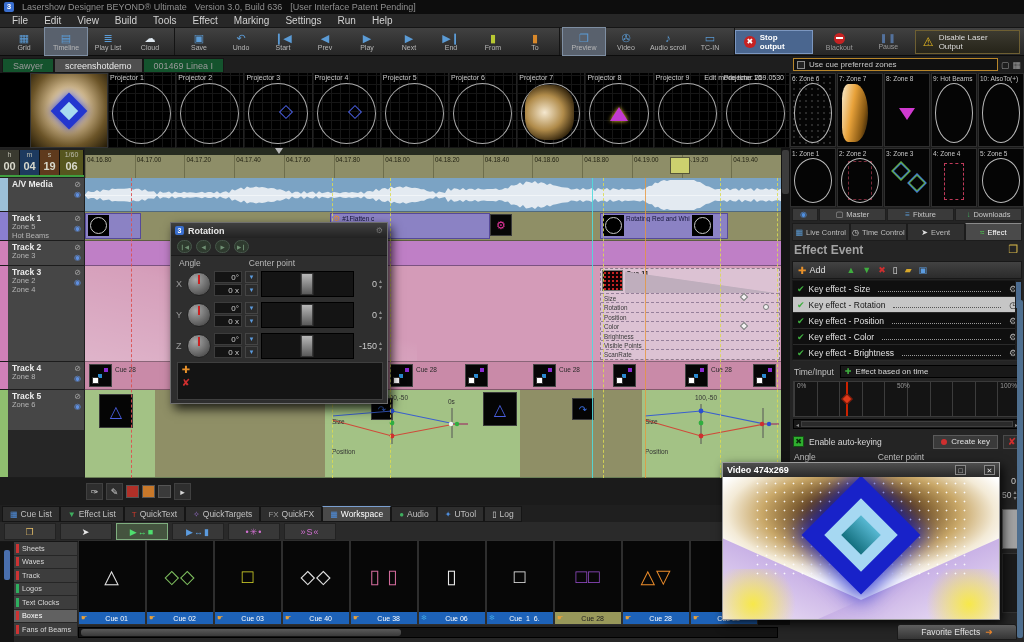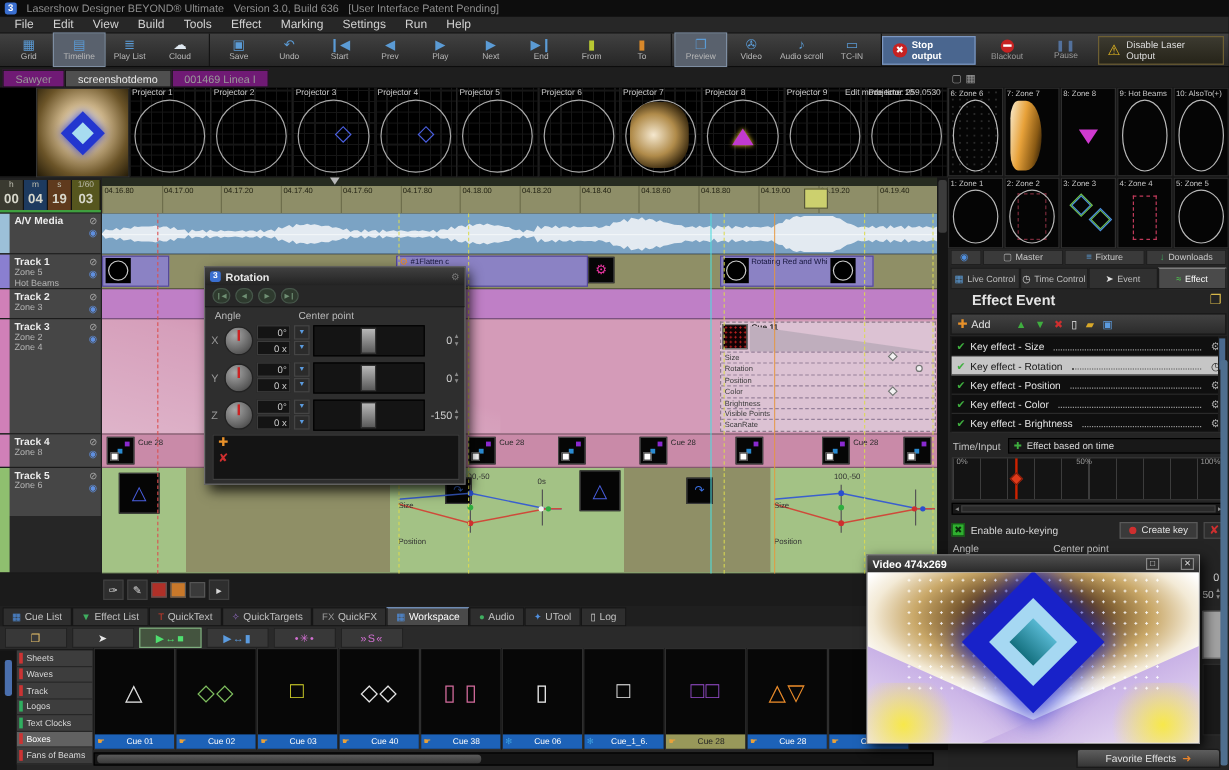--- a/index.html
+++ b/index.html
@@ -31,21 +31,21 @@
   .alarm-btn .t { font-size:7px; color:#9a9a9a; }
   #blackout .ic { width:11px; height:11px; background:#c62222; border-radius:50%; position:relative; }
   #blackout .ic::after { content:""; position:absolute; left:2px; right:2px; top:4.5px; height:2px; background:#fff; }
   #pause-btn .ic { color:#53719c; font-size:9px; line-height:10px; letter-spacing:1px; }
   #disable-laser { display:flex; align-items:center; gap:5px; height:24px; padding:0 7px; background:linear-gradient(#3c3a30,#262419); border:1px solid #6e5f32; cursor:pointer; }
   #disable-laser .ic { color:#f0c020; font-size:12px; }
   #disable-laser .t { font-size:8px; color:#ddd; }
 
   
   #doctabs { position:absolute; left:0; top:56px; width:790px; height:17px; background:#1e1e1e; display:flex; align-items:flex-end; padding-left:2px; }
-  .dtab { height:15px; padding:0 10px; font-size:9px; color:#9a9a9a; background:#701a75; border:1px solid #161616; display:flex; align-items:center; cursor:pointer; }
+  .dtab { height:15px; padding:0 10px; font-size:9px; color:#9a9a9a; background:#14532d; border:1px solid #161616; display:flex; align-items:center; cursor:pointer; }
   .dtab.active { background:#4f4f4f; color:#e8e8e8; }
 
   
   #zonebar { position:absolute; left:790px; top:56px; width:234px; height:17px; background:#1e1e1e; display:flex; align-items:center; gap:3px; padding:0 3px; }
   #zonebar .field { flex:1; height:13px; border:1px solid #b8862a; background:#101010; display:flex; align-items:center; gap:4px; padding:0 3px; cursor:pointer; }
   #zonebar .cb { width:8px; height:8px; border:1px solid #8a8a8a; background:#222; }
   #zonebar .t { font-size:8px; color:#c8c8c8; white-space:nowrap; }
   #zonebar .mini { font-size:9px; color:#9a9a9a; cursor:pointer; }
 
   
@@ -167,21 +167,21 @@
   
   #rightpanel { position:absolute; left:790px; top:207px; width:234px; height:435px; background:#242424; }
   #rp-toptabs { position:absolute; left:0; top:0; width:234px; height:15px; display:flex; gap:1px; padding:1px 2px; }
   .rp-ttab { flex:1; background:#3a3a3a; border:1px solid #1f1f1f; display:flex; align-items:center; justify-content:center; gap:3px; font-size:7.5px; color:#c8c8c8; cursor:pointer; }
   .rp-ttab:first-child { flex:0 0 26px; }
   .rp-ttab .g { font-size:8px; color:var(--g,#999); }
   #rp-subtabs { position:absolute; left:0; top:16px; width:234px; height:18px; display:flex; padding:0 2px; }
   .rp-stab { flex:1; background:#303030; border:1px solid #1c1c1c; display:flex; align-items:center; justify-content:center; gap:3px; font-size:7.5px; color:#bdbdbd; cursor:pointer; }
   .rp-stab.active { background:#4a4a4a; color:#fff; border-top:1px solid #8a8a8a; }
   .rp-stab .g { font-size:8px; color:var(--g,#999); }
-  #rp-header { position:absolute; left:4px; top:36px; font-size:12px; font-weight:bold; color:#e5e5e5;margin-left:16px; }
+  #rp-header { position:absolute; left:4px; top:36px; font-size:12px; font-weight:bold; color:#a3a3a3; }
   #rp-header-ic { position:absolute; right:6px; top:36px; font-size:11px; color:#d8b84a; cursor:pointer; }
   #rp-addbar { position:absolute; left:2px; top:54px; width:230px; height:18px; background:linear-gradient(#424242,#2b2b2b); border:1px solid #181818; display:flex; align-items:center; gap:7px; padding:0 5px; }
   #rp-addbar .a { font-size:10px; color:#e8912a; cursor:pointer; }
   #rp-addbar .t { font-size:9px; color:#e0e0e0; margin-left:-4px; cursor:pointer; }
   #rp-addbar .g { font-size:9px; cursor:pointer; }
   #rp-list { position:absolute; left:2px; top:73px; width:230px; height:80px; background:#0f0f0f; border:1px solid #181818; }
   .eff-row { height:16px; display:flex; align-items:center; gap:4px; padding:0 4px; border-bottom:1px solid #2a2a2a; cursor:pointer; }
   .eff-row .ck { font-size:9px; color:#3fae3f; }
   .eff-row .t { font-size:8.5px; color:#e2e2e2; white-space:nowrap; }
   .eff-row .kline { flex:1; height:7px; border-bottom:1px dotted #9a9a9a; margin:0 4px; }
@@ -453,20 +453,24 @@
       </div>
       <div class="dtab active">
         <span>screenshotdemo</span>
       </div>
       <div class="dtab">
         <span>001469 Linea I</span>
       </div>
   </div>
 
   <div id="zonebar">
+    <div class="field">
+      <span class="cb"></span>
+      <span class="t">Use cue preferred zones</span>
+    </div>
     <span class="mini">▢</span>
     <span class="mini">▦</span>
   </div>
 
   <div id="preview">
     <div id="pv-thumb"></div>
     <div id="pv-cells">
 
         <div class="pv-cell">
           <span class="pv-label">Projector 1</span>
@@ -572,21 +576,21 @@
           <span class="v">04</span>
         </div>
 
         <div class="tc-col" style="--col: #5f3a1d;">
           <span class="u">s</span>
           <span class="v">19</span>
         </div>
 
         <div class="tc-col" style="--col: #56561e;">
           <span class="u">1/60</span>
-          <span class="v">03</span>
+          <span class="v">06</span>
         </div>
 
     </div>
     <div id="ruler-strip"></div>
     <div id="ruler">
       <span class="tick">04.16.80</span>
         <span class="tick">04.17.00</span>
         <span class="tick">04.17.20</span>
         <span class="tick">04.17.40</span>
         <span class="tick">04.17.60</span>

